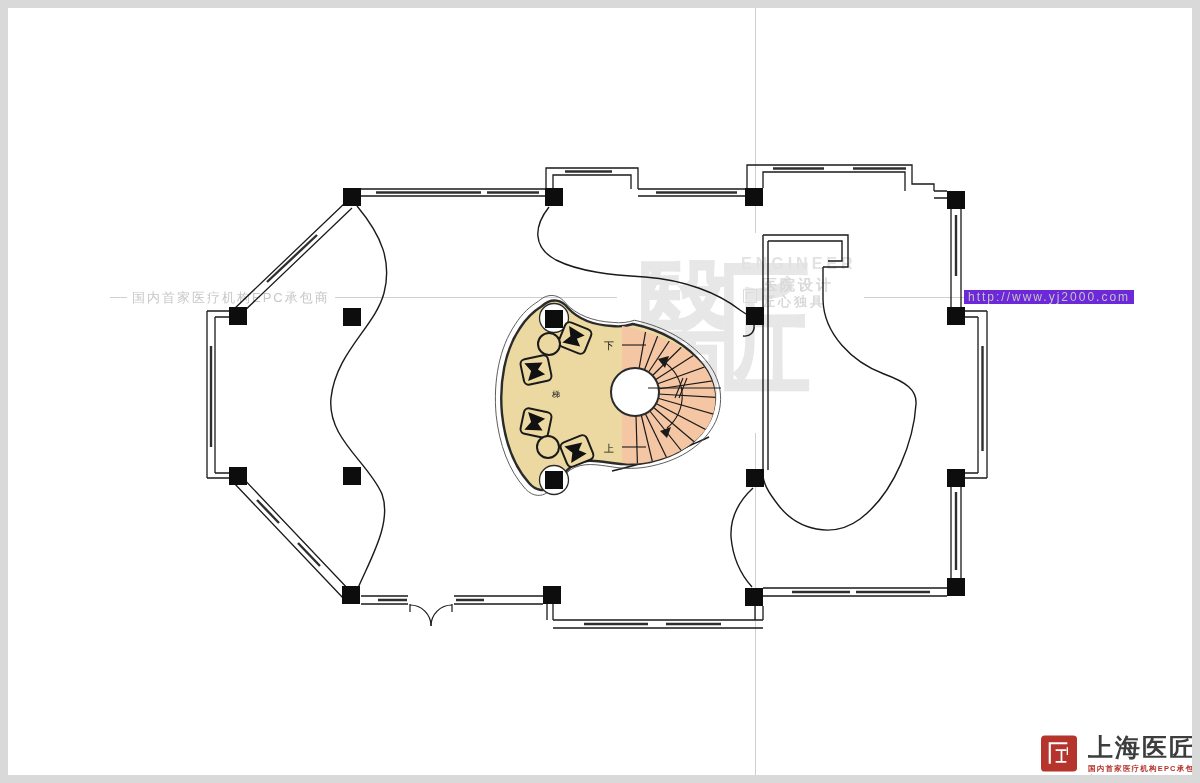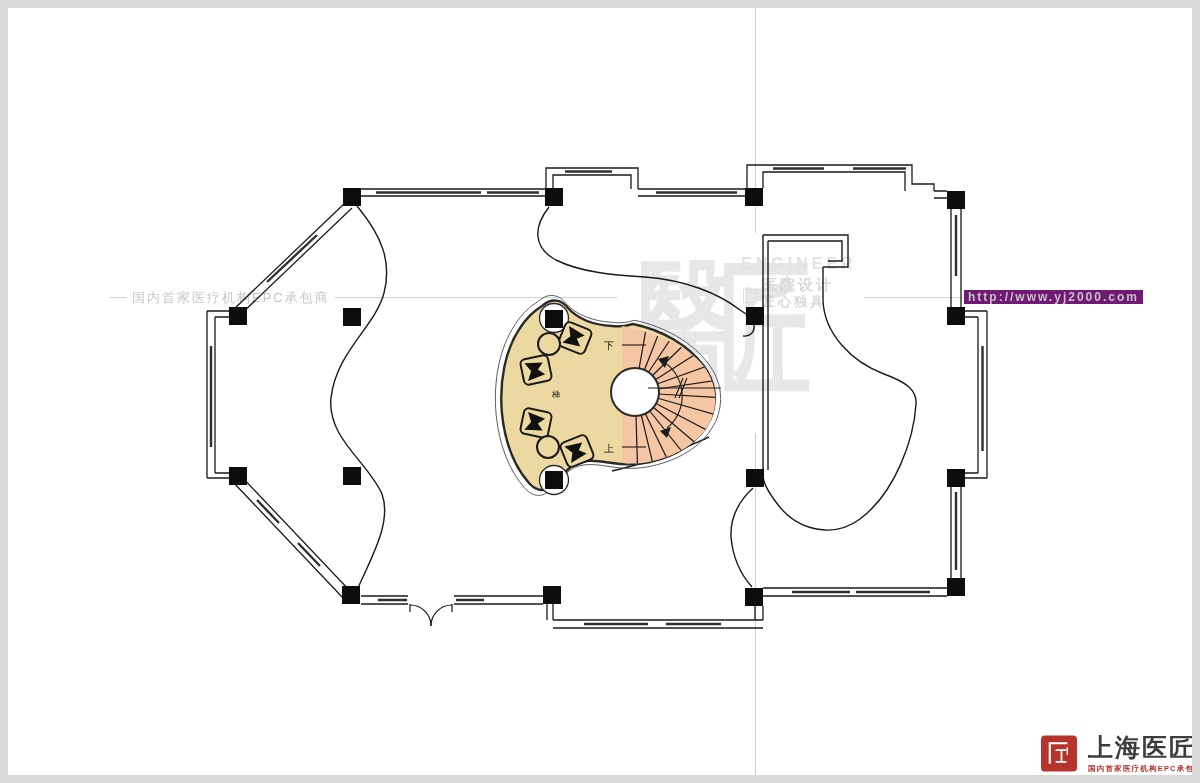--- a/index.html
+++ b/index.html
@@ -8,22 +8,22 @@
   .frame{position:absolute;inset:0;border:8px solid #d9d9d9;pointer-events:none;z-index:50;}
   
   .hline,.vline{position:absolute;background:#cfcfcf;z-index:1;}
   
   .wm-big{position:absolute;left:638px;top:252px;z-index:2;color:#e7e7e7;
           font-family:"DejaVu Serif",serif;font-size:148px;line-height:1.05;
           letter-spacing:-16px;transform:scaleX(0.62);transform-origin:left top;
           white-space:nowrap;font-weight:bold;}
   .wm-left{position:absolute;left:127px;top:289px;z-index:2;color:#c7c7c7;
            font-size:13px;letter-spacing:2px;background:#fff;padding:0 5px;white-space:nowrap;}
-  .wm-url{position:absolute;left:964px;top:290px;z-index:2;color:#c3c3c3;font-weight:bold;
-          font-size:12px;letter-spacing:2px;background:#701a75;padding:0 4px;white-space:nowrap;}
+  .wm-url{position:absolute;left:964px;top:290px;z-index:2;color:#c3c3c3;font-weight:normal;
+          font-size:12px;letter-spacing:2px;background:#6d28d9;padding:0 4px;white-space:nowrap;}
   .wm-eng{position:absolute;left:741px;top:255px;z-index:2;color:#e2e2e2;font-weight:bold;
           font-size:16px;letter-spacing:4px;white-space:nowrap;}
   .wm-l1{position:absolute;left:762px;top:276px;z-index:2;color:#d9d9d9;font-weight:bold;
          font-size:15px;letter-spacing:3px;white-space:nowrap;}
   .wm-l2{position:absolute;left:762px;top:293px;z-index:2;color:#d9d9d9;font-weight:bold;
          font-size:13px;letter-spacing:3px;white-space:nowrap;}
   .wm-sq{position:absolute;left:743px;top:289px;z-index:2;width:12px;height:12px;
          border:1.5px solid #dcdcdc;}
   .wm-sq::after{content:"";display:block;margin:2px;height:6px;border-left:1.5px solid #dcdcdc;
          border-top:1.5px solid #dcdcdc;}

